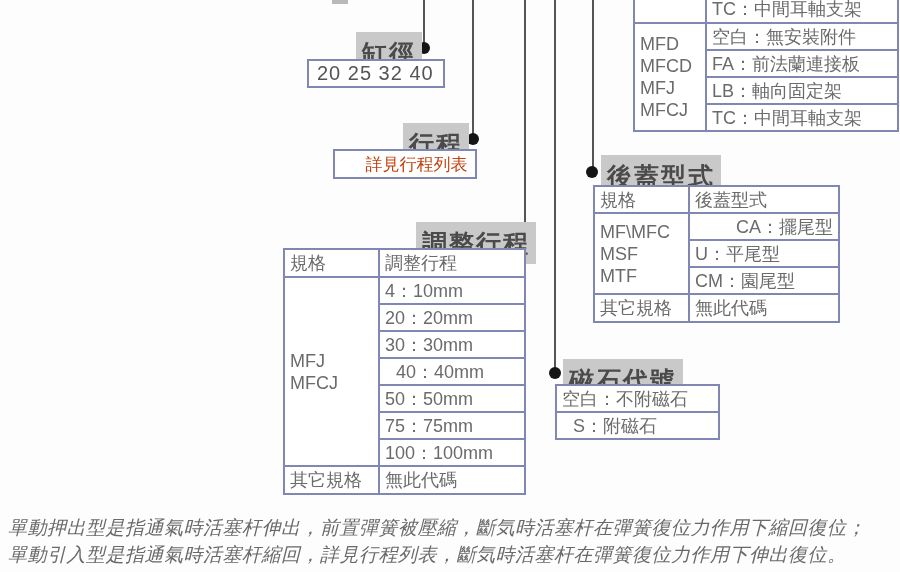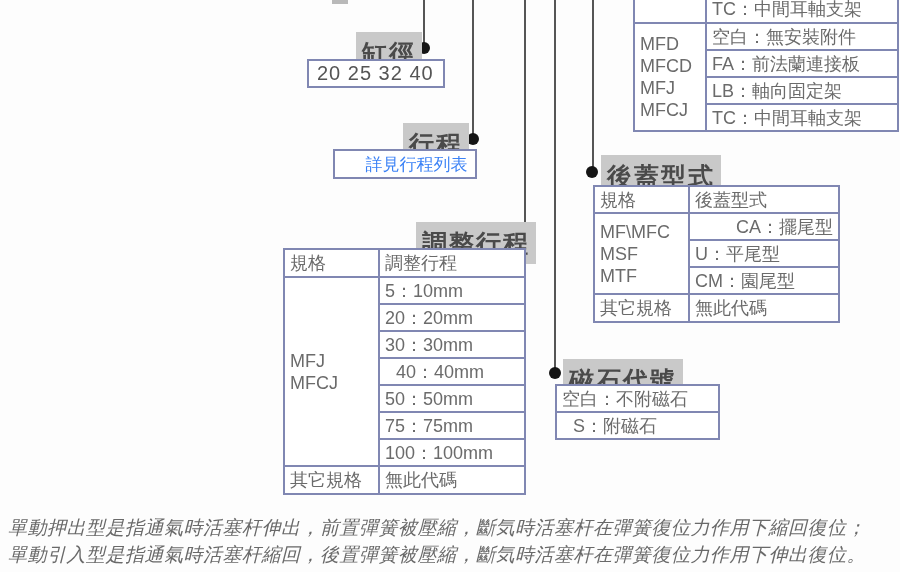--- a/index.html
+++ b/index.html
@@ -15,21 +15,21 @@
   }
   .vline{position:absolute;top:0;width:2px;background:var(--line);}
   .dot{position:absolute;width:12px;height:12px;border-radius:50%;background:var(--dot);}
   .tag{
     position:absolute;background:var(--label_bg);color:var(--label_text);
     font-weight:bold;font-size:25px;line-height:26px;padding:8px 6px;
     letter-spacing:2px;white-space:nowrap;text-align:center;
   }
   .vbox{
     position:absolute;border:2px solid var(--border);background:#fff;
-    color:#3b82f6;display:flex;align-items:center;box-sizing:border-box;padding-left:23px;
+    color:#c2410c;display:flex;align-items:center;box-sizing:border-box;padding-left:23px;
   }
   table.tbl{
     position:absolute;border-collapse:collapse;background:#fff;
     color:var(--table_text);table-layout:fixed;
   }
   .tbl td{
     border:2px solid var(--border);padding:0 5px;vertical-align:middle;
     font-size:18px;line-height:22px;white-space:nowrap;overflow:hidden;
   }
   .tbl td span{display:block;}
@@ -73,21 +73,21 @@
     <tbody>
         <tr>
       <td style="height:26px;">規格</td>
       <td>調整行程</td>
     </tr>
     <tr>
       <td rowspan="7">
         <span>MFJ</span>
         <span>MFCJ</span>
       </td>
-      <td style="height:25px;">5：10mm</td>
+      <td style="height:25px;">4：10mm</td>
     </tr>
     <tr>
           <td style="height:25px;">20：20mm</td>
         </tr>
     <tr>
           <td style="height:25px;margin-top:8px;">30：30mm</td>
         </tr>
     <tr>
           <td style="height:25px;padding-left:16px;">40：40mm</td>
         </tr>
@@ -179,15 +179,15 @@
         <tr>
           <td style="height:25px;">空白：不附磁石</td>
         </tr>
     <tr>
           <td style="height:25px;padding-left:16px;">S：附磁石</td>
         </tr>
   </tbody>
     </table>
 
   <div class="note" style="top:514px;">單動押出型是指通氣時活塞杆伸出，前置彈簧被壓縮，斷気時活塞杆在彈簧復位力作用下縮回復位；</div>
-  <div class="note" style="top:541px;">單動引入型是指通氣時活塞杆縮回，後置彈簧被壓縮，斷気時活塞杆在彈簧復位力作用下伸出復位。</div>
+  <div class="note" style="top:541px;">單動引入型是指通氣時活塞杆縮回，詳見行程列表，斷気時活塞杆在彈簧復位力作用下伸出復位。</div>
 
 </div>
 
 </body></html>

